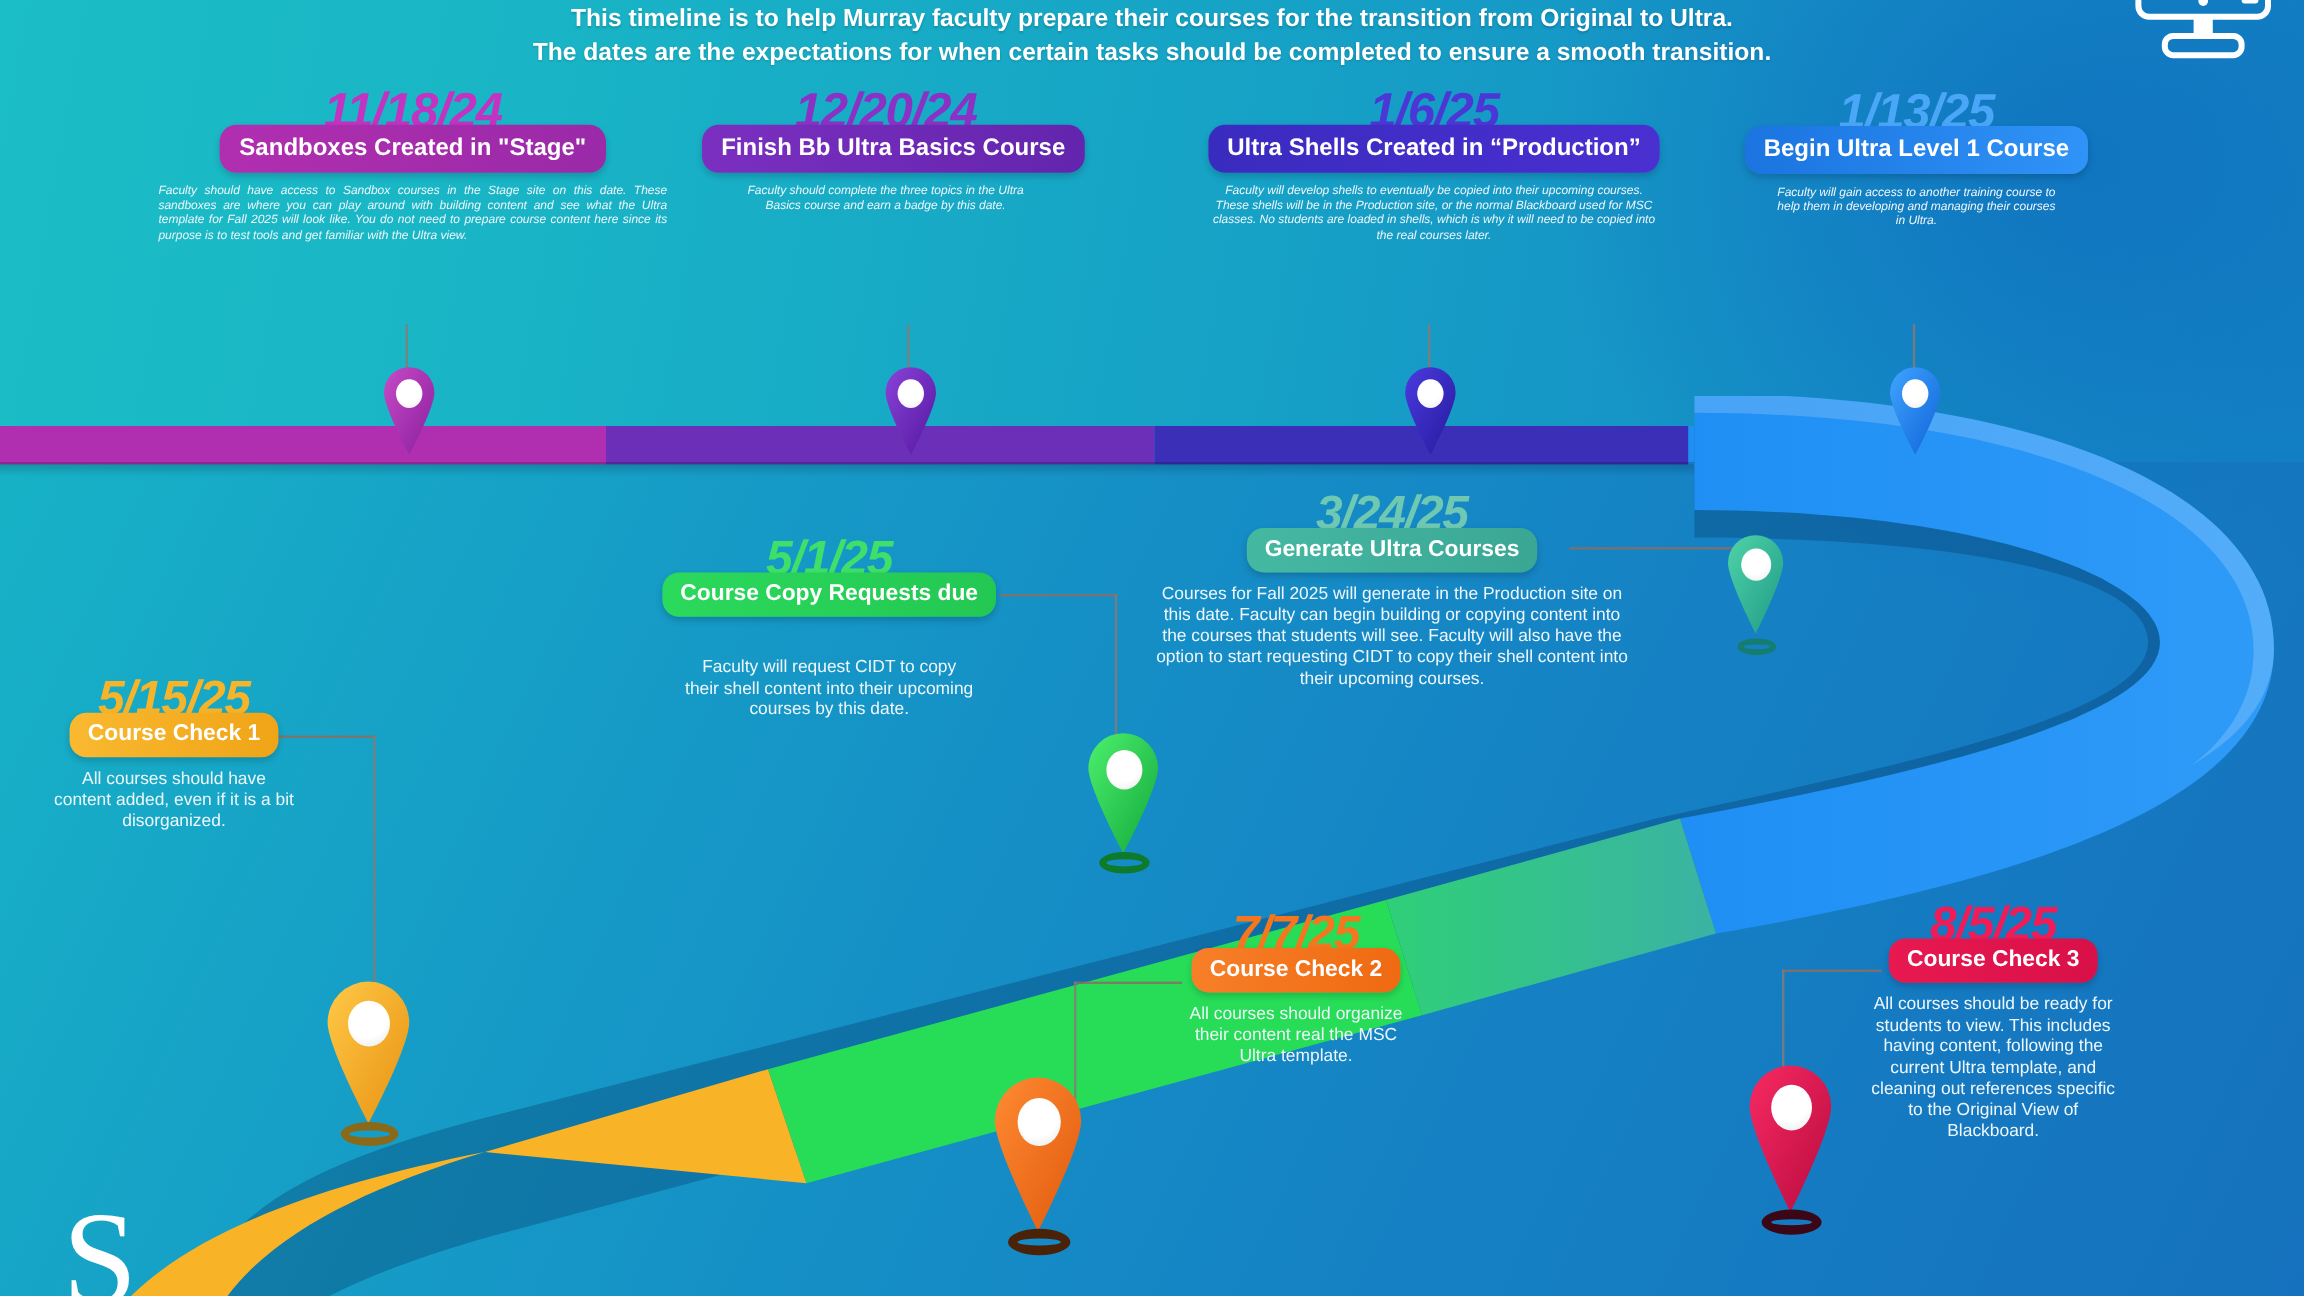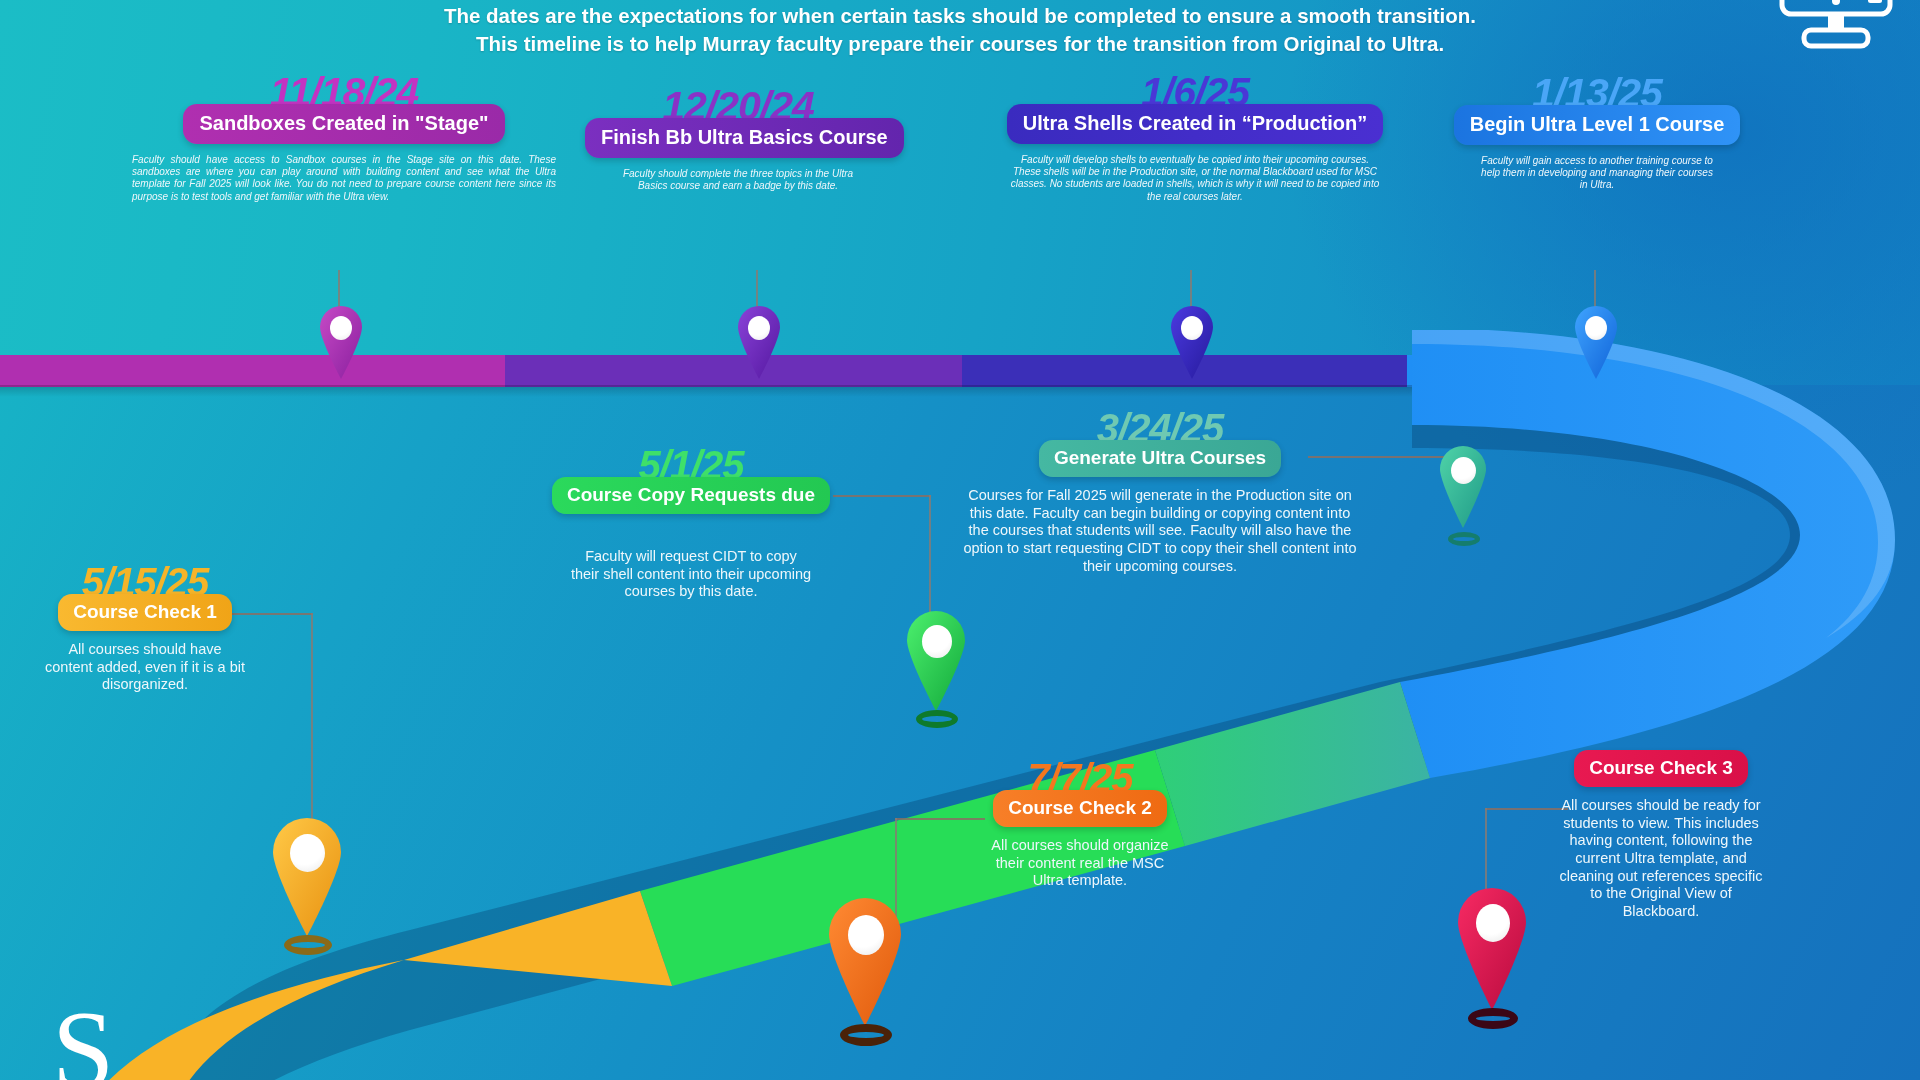--- a/index.html
+++ b/index.html
@@ -147,22 +147,22 @@
   <path d="M392,1010 L392,1108 L1310,1108 L1310,1010 Z" fill="#f4701f"></path>
 
   <path d="M1310,1010 L1310,1108 L1920,1108 L1920,1010 Z" fill="#e0184f"></path>
 
   <path d="M1412,-2 C1700,-2 1895,80 1895,210 C1895,250 1870,282 1826,308
            C1860,282 1878,250 1878,212 C1878,92 1692,14 1412,14 Z" fill="rgba(255,255,255,.18)"></path>
 </svg>
 </div>
 
 <div id="header">
+  <div>This timeline is to help Murray faculty prepare their courses for the transition from Original to Ultra.</div>
   <div>The dates are the expectations for when certain tasks should be completed to ensure a smooth transition.</div>
-  <div>This timeline is to help Murray faculty prepare their courses for the transition from Original to Ultra.</div>
 </div>
 
 <div id="monitor-icon">
   <svg width="120" height="70" viewBox="0 0 120 70">
     <rect x="6" y="2" width="108" height="26" rx="9" fill="none" stroke="#fff" stroke-width="5"></rect>
     <circle cx="60" cy="15" r="4" fill="#fff"></circle>
     <rect x="92" y="12" width="14" height="5" rx="2.5" fill="#fff"></rect>
     <rect x="52" y="28" width="16" height="16" fill="#fff"></rect>
     <rect x="28" y="44" width="64" height="16" rx="7" fill="none" stroke="#fff" stroke-width="5"></rect>
   </svg>
@@ -326,21 +326,21 @@
 </div>
 
 <div class="card top" style="left:128px;top:72px;width:432px;">
   <div class="date ta-c" style="color:#c233c2;">11/18/24</div>
   <div class="ta-c">
     <span class="pill" style="background:linear-gradient(90deg,#b02fb0,#9a2aa8);">Sandboxes Created in "Stage"</span>
   </div>
   <div class="body ta-j" style="padding:0 4px;">Faculty should have access to Sandbox courses in the Stage site on this date. These sandboxes are where you can play around with building content and see what the Ultra template for Fall 2025 will look like. You do not need to prepare course content here since its purpose is to test tools and get familiar with the Ultra view.</div>
 </div>
 
-<div class="card top" style="left:585px;top:86px;width:306px;">
+<div class="card top" style="left:585px;top:72px;width:306px;">
   <div class="date ta-c" style="color:#8a32c6;">12/20/24</div>
   <div class="ta-c">
     <span class="pill" style="background:linear-gradient(90deg,#7b2fc0,#6325ad);">Finish Bb Ultra Basics Course</span>
   </div>
   <div class="body ta-c" style="padding:0 34px;">Faculty should complete the three topics in the Ultra Basics course and earn a badge by this date.</div>
 </div>
 
 <div class="card top" style="left:1000px;top:72px;width:390px;">
   <div class="date ta-c" style="color:#4a37d6;">1/6/25</div>
   <div class="ta-c">
@@ -383,17 +383,18 @@
 
 <div class="card low" style="left:965px;top:758px;width:230px;">
   <div class="date ta-c" style="color:#f4771f;">7/7/25</div>
   <div class="ta-c">
     <span class="pill" style="background:linear-gradient(90deg,#f77f28,#ef6a12);">Course Check 2</span>
   </div>
   <div class="body ta-c" style="padding:0 16px;">All courses should organize their content real the MSC Ultra template.</div>
 </div>
 
 <div class="card low" style="left:1545px;top:750px;width:232px;">
+  <div class="date ta-c" style="color:#ef1c57;">8/5/25</div>
   <div class="ta-c">
     <span class="pill" style="background:linear-gradient(90deg,#e81951,#d91048);">Course Check 3</span>
   </div>
   <div class="body ta-c" style="padding:0 8px;">All courses should be ready for students to view. This includes having content, following the current Ultra template, and cleaning out references specific to the Original View of Blackboard.</div>
 </div>
 
 </body></html>

